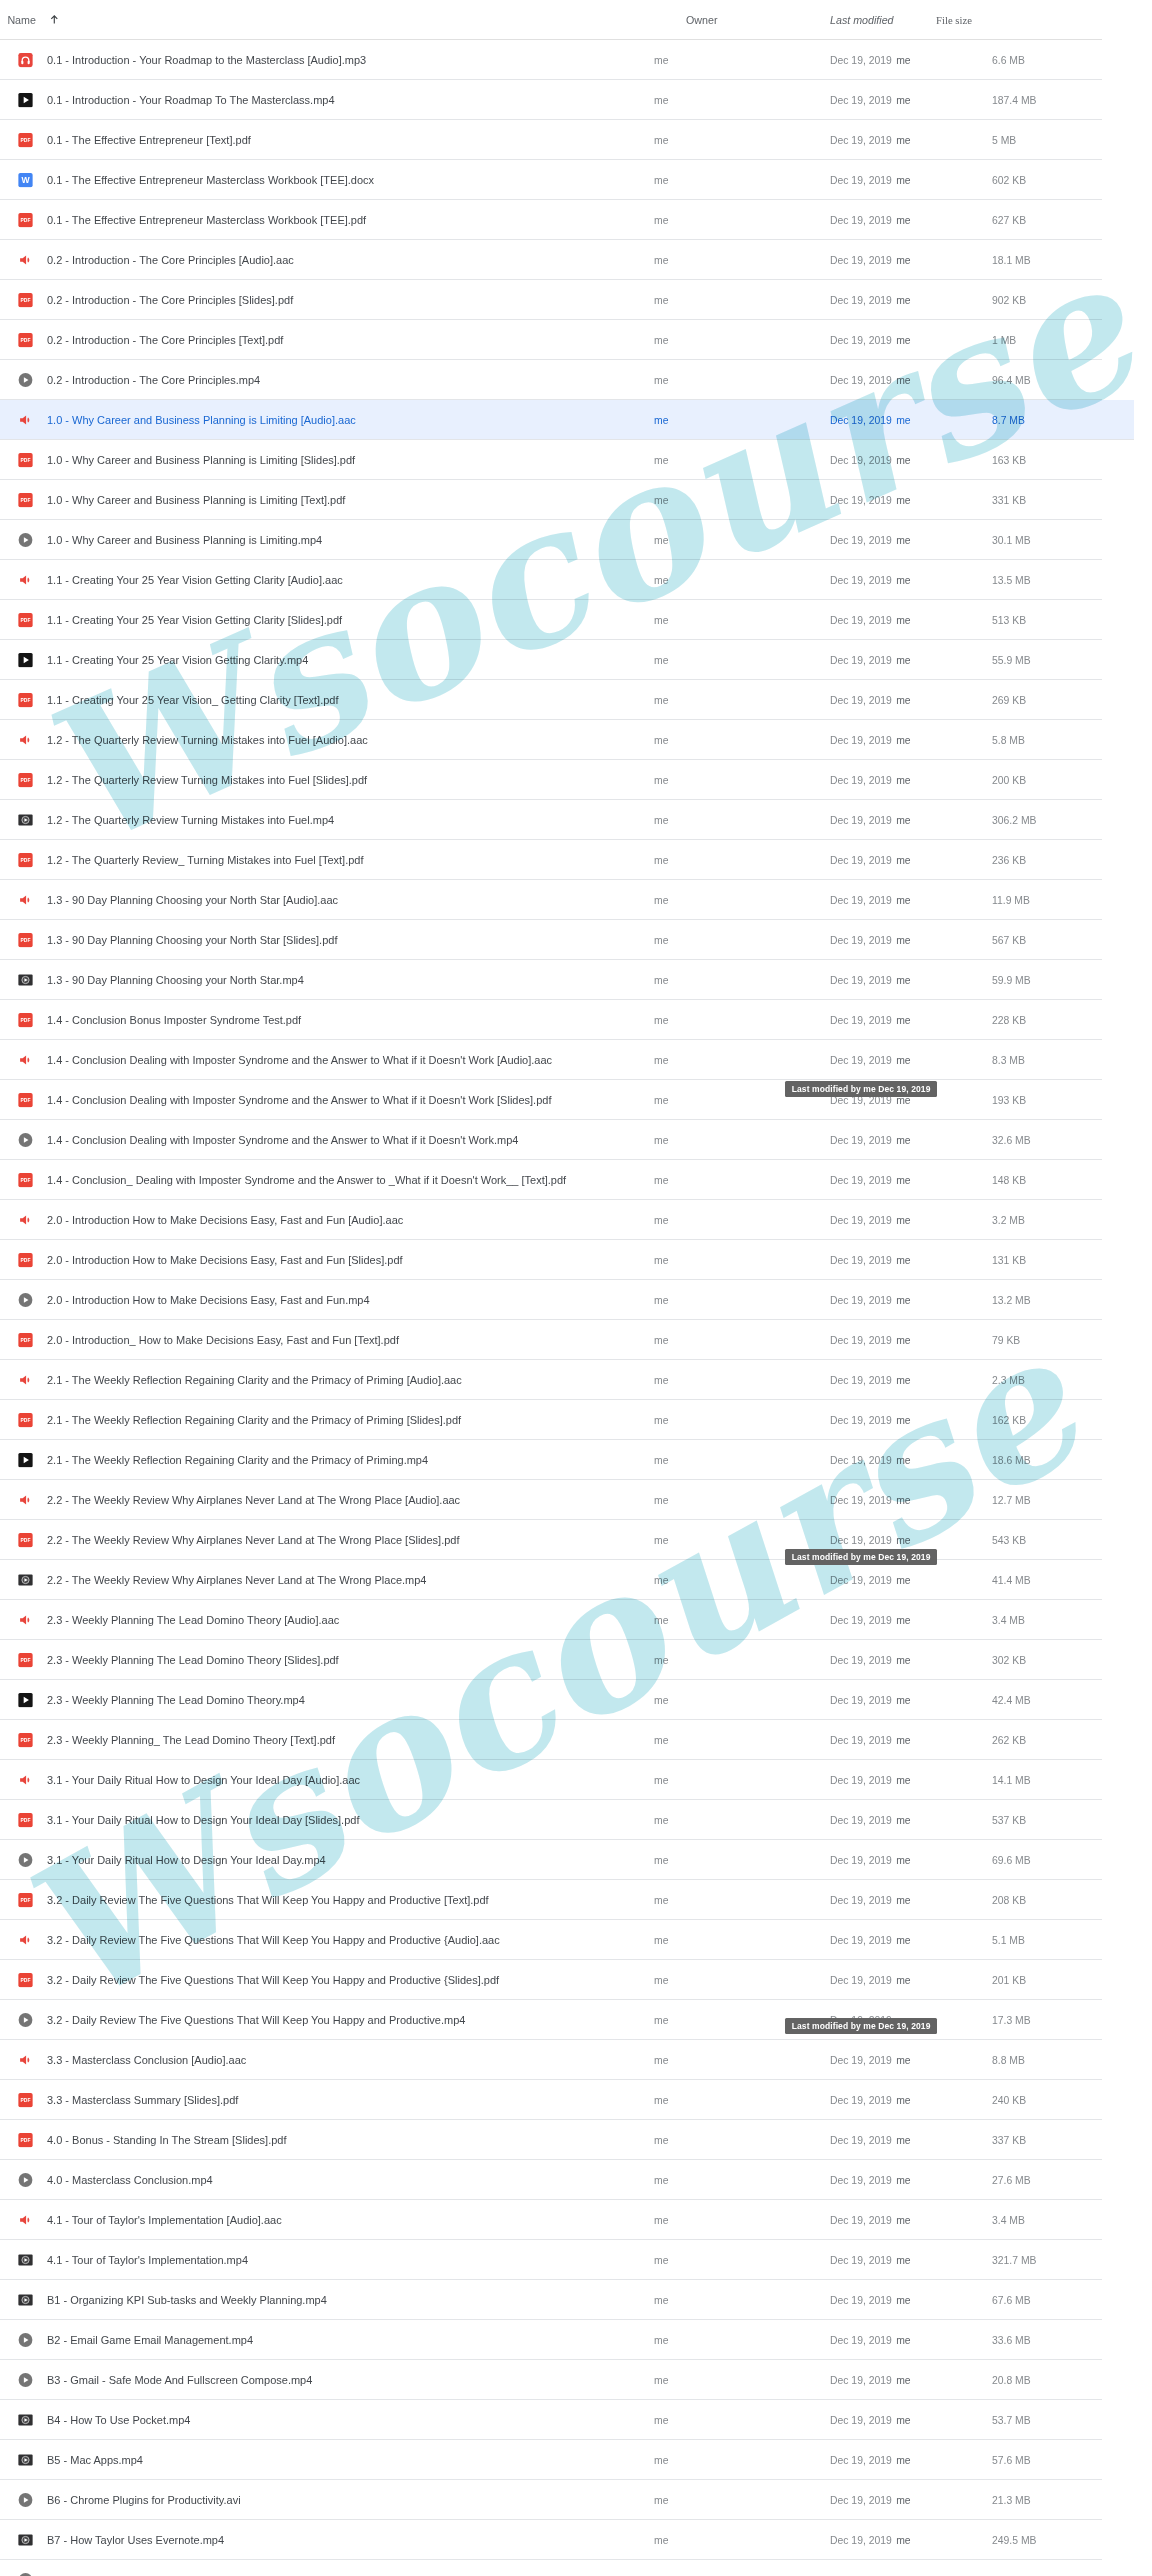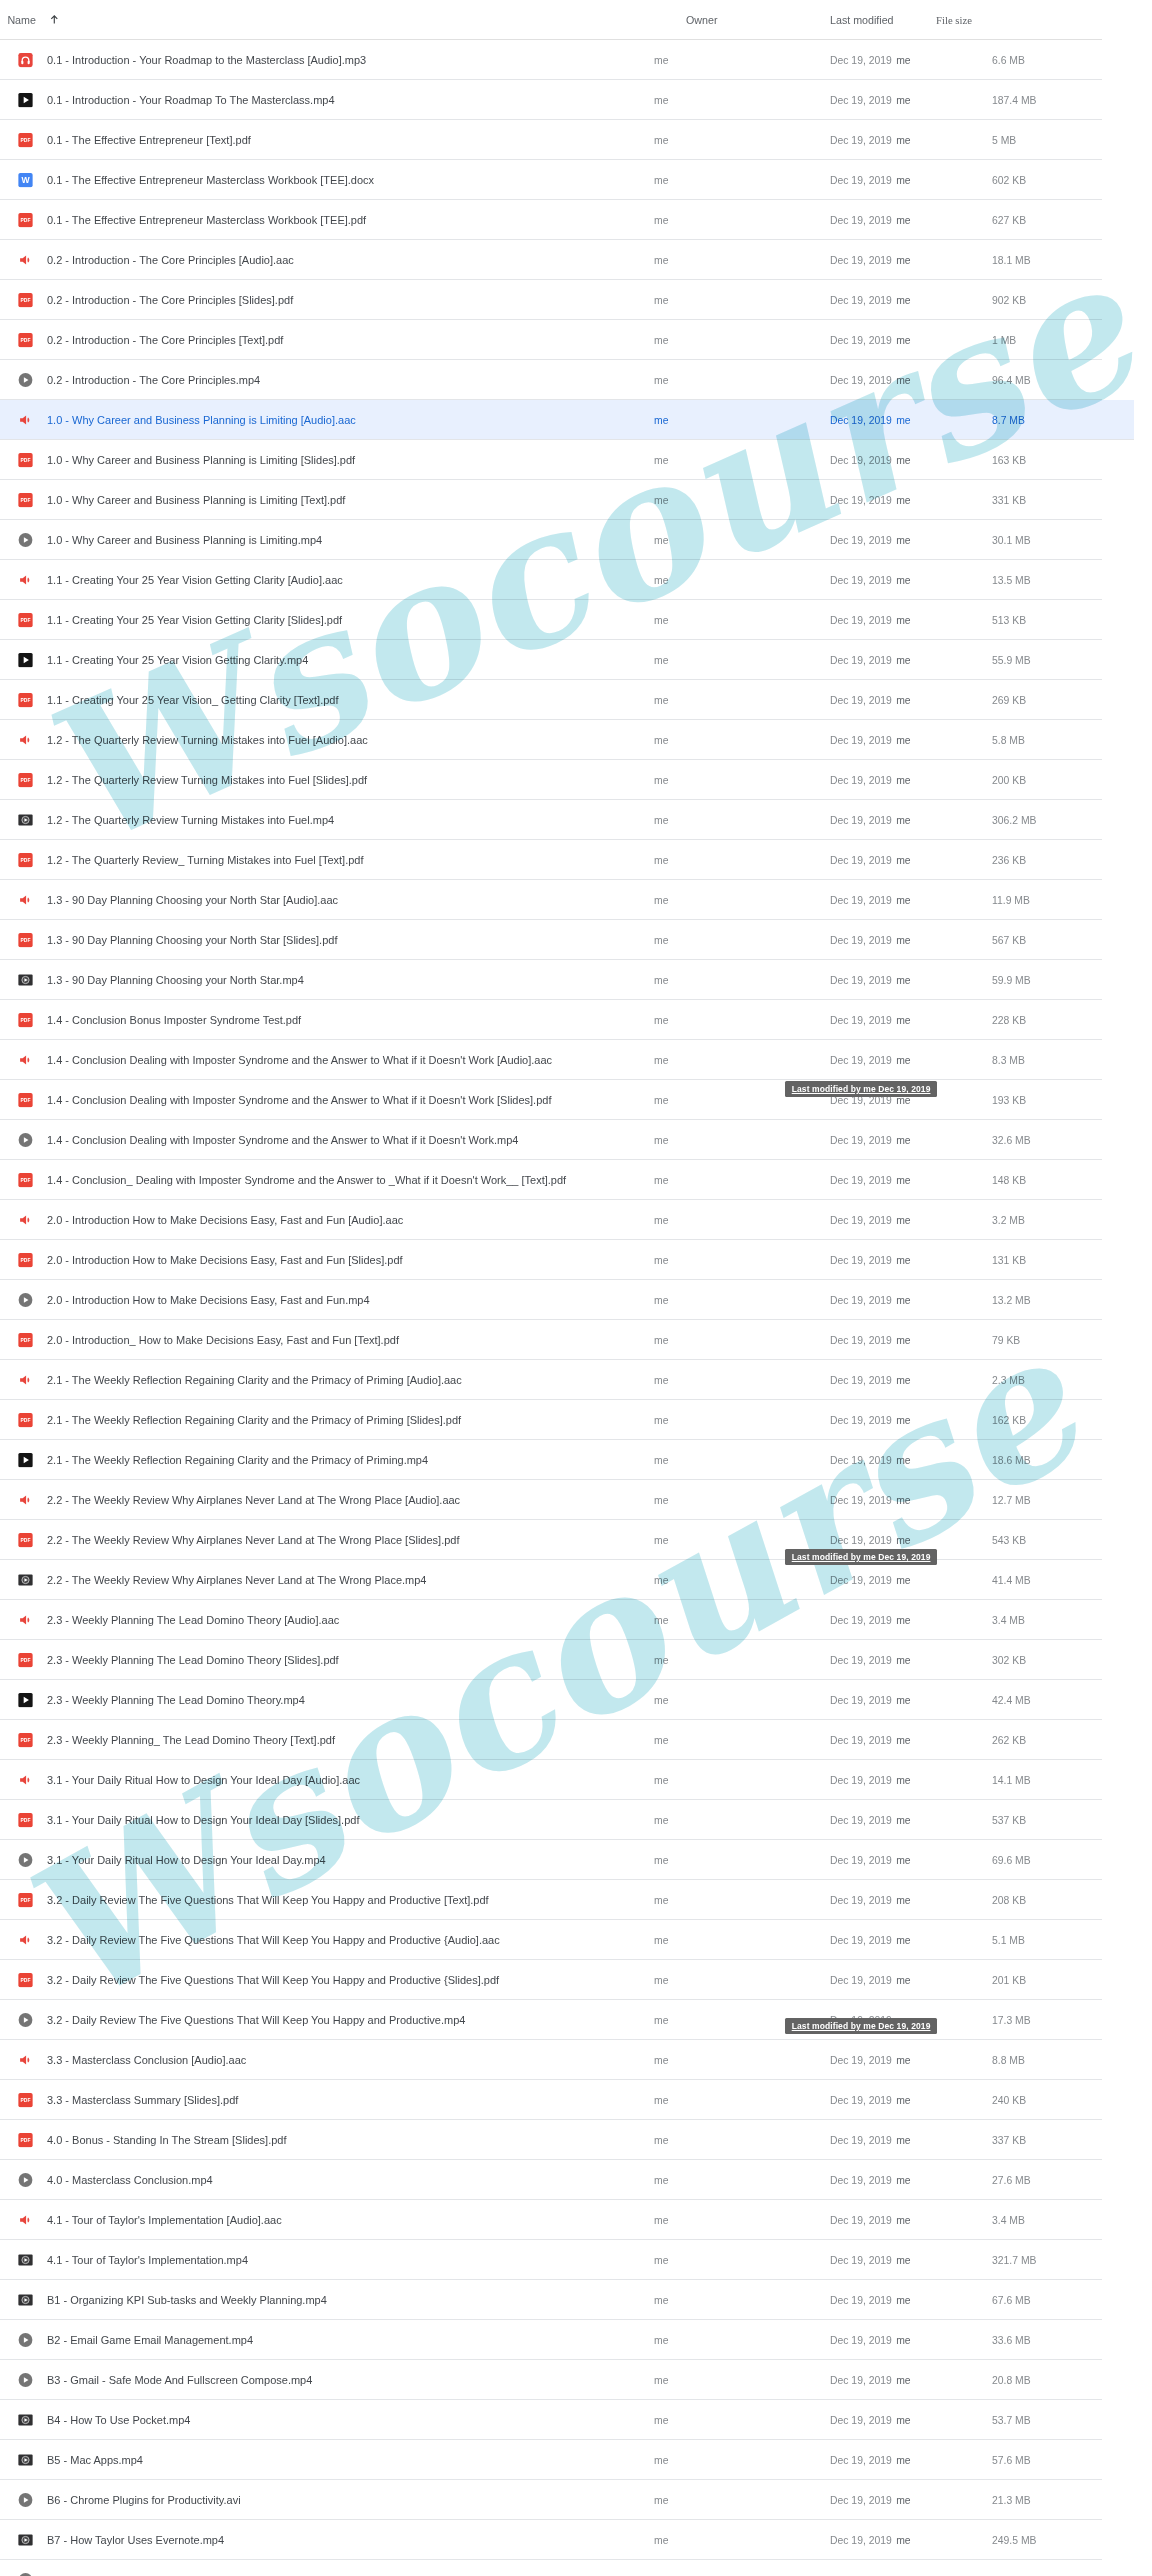--- a/index.html
+++ b/index.html
@@ -5,42 +5,42 @@
   html,body{margin:0;padding:0;background:#fff;}
   body{width:1153px;height:2576px;position:relative;overflow:hidden;
        font-family:"Liberation Sans",sans-serif;color:#3c4043;}
   .filelist{position:relative;width:1153px;}
   
   .list-header{position:relative;height:39px;width:1102px;border-bottom:0.7px solid #e0e0e0;}
   .list-header .col{position:absolute;top:0;height:39px;display:flex;align-items:center;
        font-size:10.7px;color:#5f6368;text-align:right;}
   .col-name{left:7.4px;}
   .col-owner{left:654px;margin-left:32px;}
-  .col-modified{left:830px;}
+  .col-modified{left:830px;font-style:italic;}
   .col-size{left:936px;font-family:Liberation Serif, serif;}
   .sort-arrow{margin-left:12px;display:flex;align-items:center;}
   
   .row{position:relative;height:39px;width:1102px;border-bottom:0.7px solid #e3e5e8;background:#fff;}
   .row.selected{background:#e8f0fe;padding-left:32px;}
   .row .icon{position:absolute;left:18px;top:50%;transform:translateY(-50%);width:15px;height:15px;}
   .row .fname{position:absolute;left:47px;top:50%;transform:translateY(-50%);
        font-size:11px;color:#43474c;white-space:nowrap;}
   .row .fowner{position:absolute;left:654px;top:50%;transform:translateY(-50%);
        font-size:10.4px;color:#85898d;}
   .row .fmodified{position:absolute;left:830px;top:50%;transform:translateY(-50%);
        font-size:10.4px;color:#85898d;white-space:nowrap;}
   .row .fmodified .by{color:#5f6368;margin-left:4.4px;}
   .row .fsize{position:absolute;left:992px;top:50%;transform:translateY(-50%);
        font-size:10.4px;color:#85898d;white-space:nowrap;}
   .row.selected .fname,.row.selected .fowner,.row.selected .fmodified,
   .row.selected .fmodified .by,.row.selected .fsize{color:#1967d2;}
   
   .tooltip{position:absolute;left:785px;background:#636363;color:#fff;
        font-size:8.5px;font-weight:bold;padding:3px 6.7px;border-radius:1.5px;
-       white-space:nowrap;z-index:30;letter-spacing:0.1px;text-decoration:underline;}
+       white-space:nowrap;z-index:30;letter-spacing:0.1px;}
   
   .watermark{position:absolute;pointer-events:none;z-index:20;
        font-family:"DejaVu Serif",serif;font-style:italic;font-weight:bold;
        font-size:189px;letter-spacing:1.5px;color:rgba(134,209,221,0.50);
        mix-blend-mode:multiply;white-space:nowrap;line-height:1;}
   .wm1{left:70px;top:691px;transform:rotate(-24deg);transform-origin:0 50%;}
   .wm2{left:55px;top:1852px;transform:rotate(-29deg);transform-origin:0 50%;}
 </style>
 </head>
 <body>

